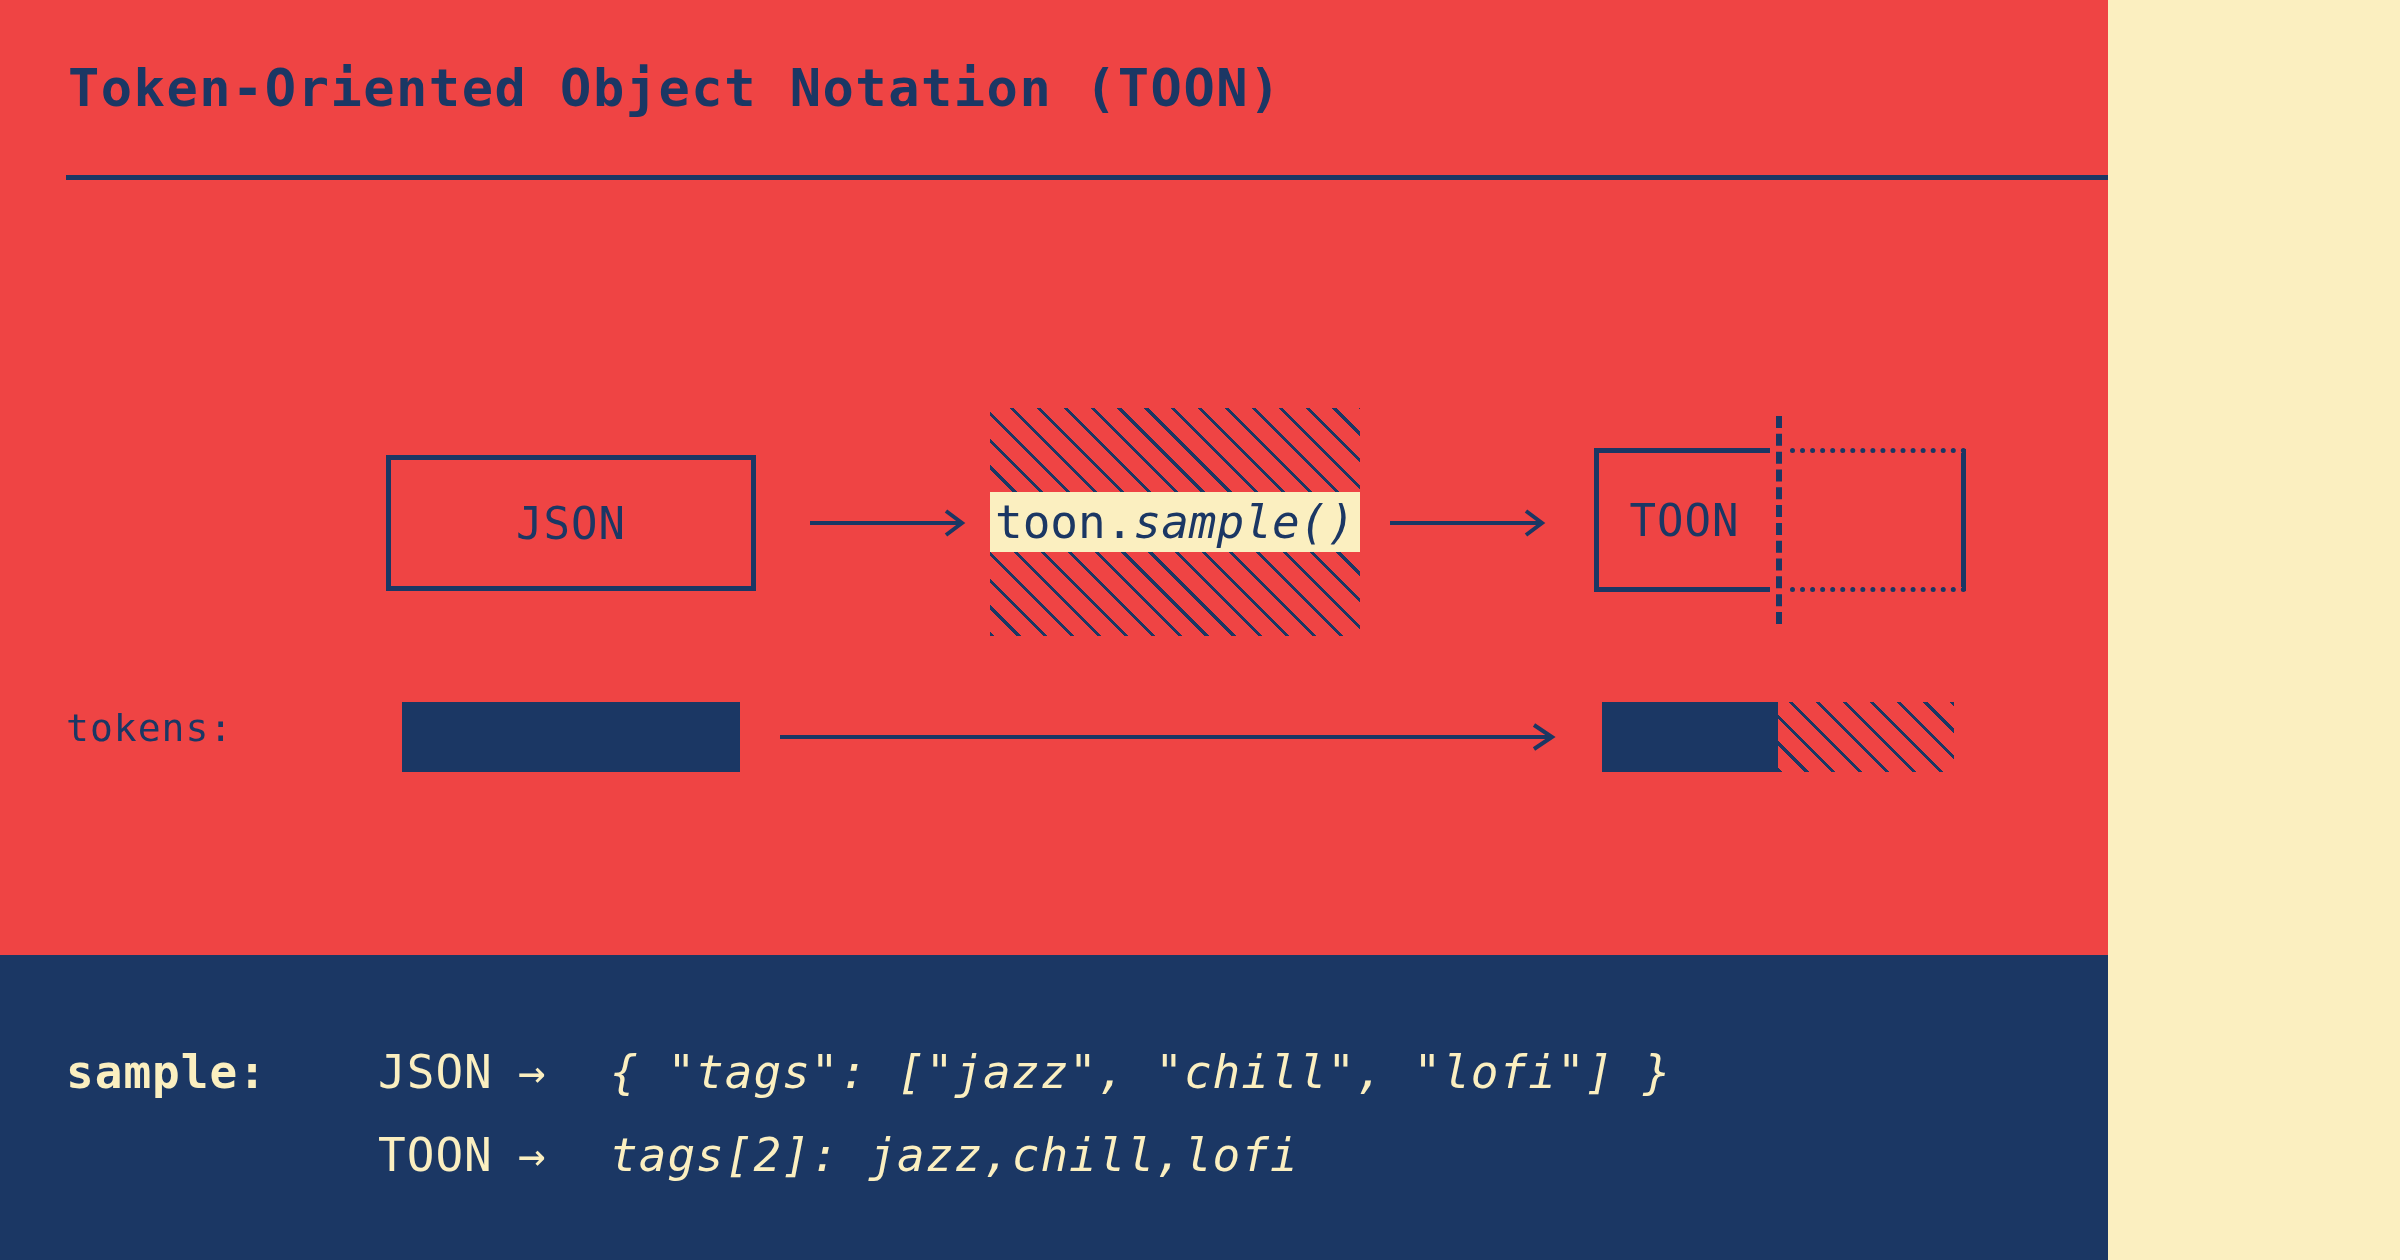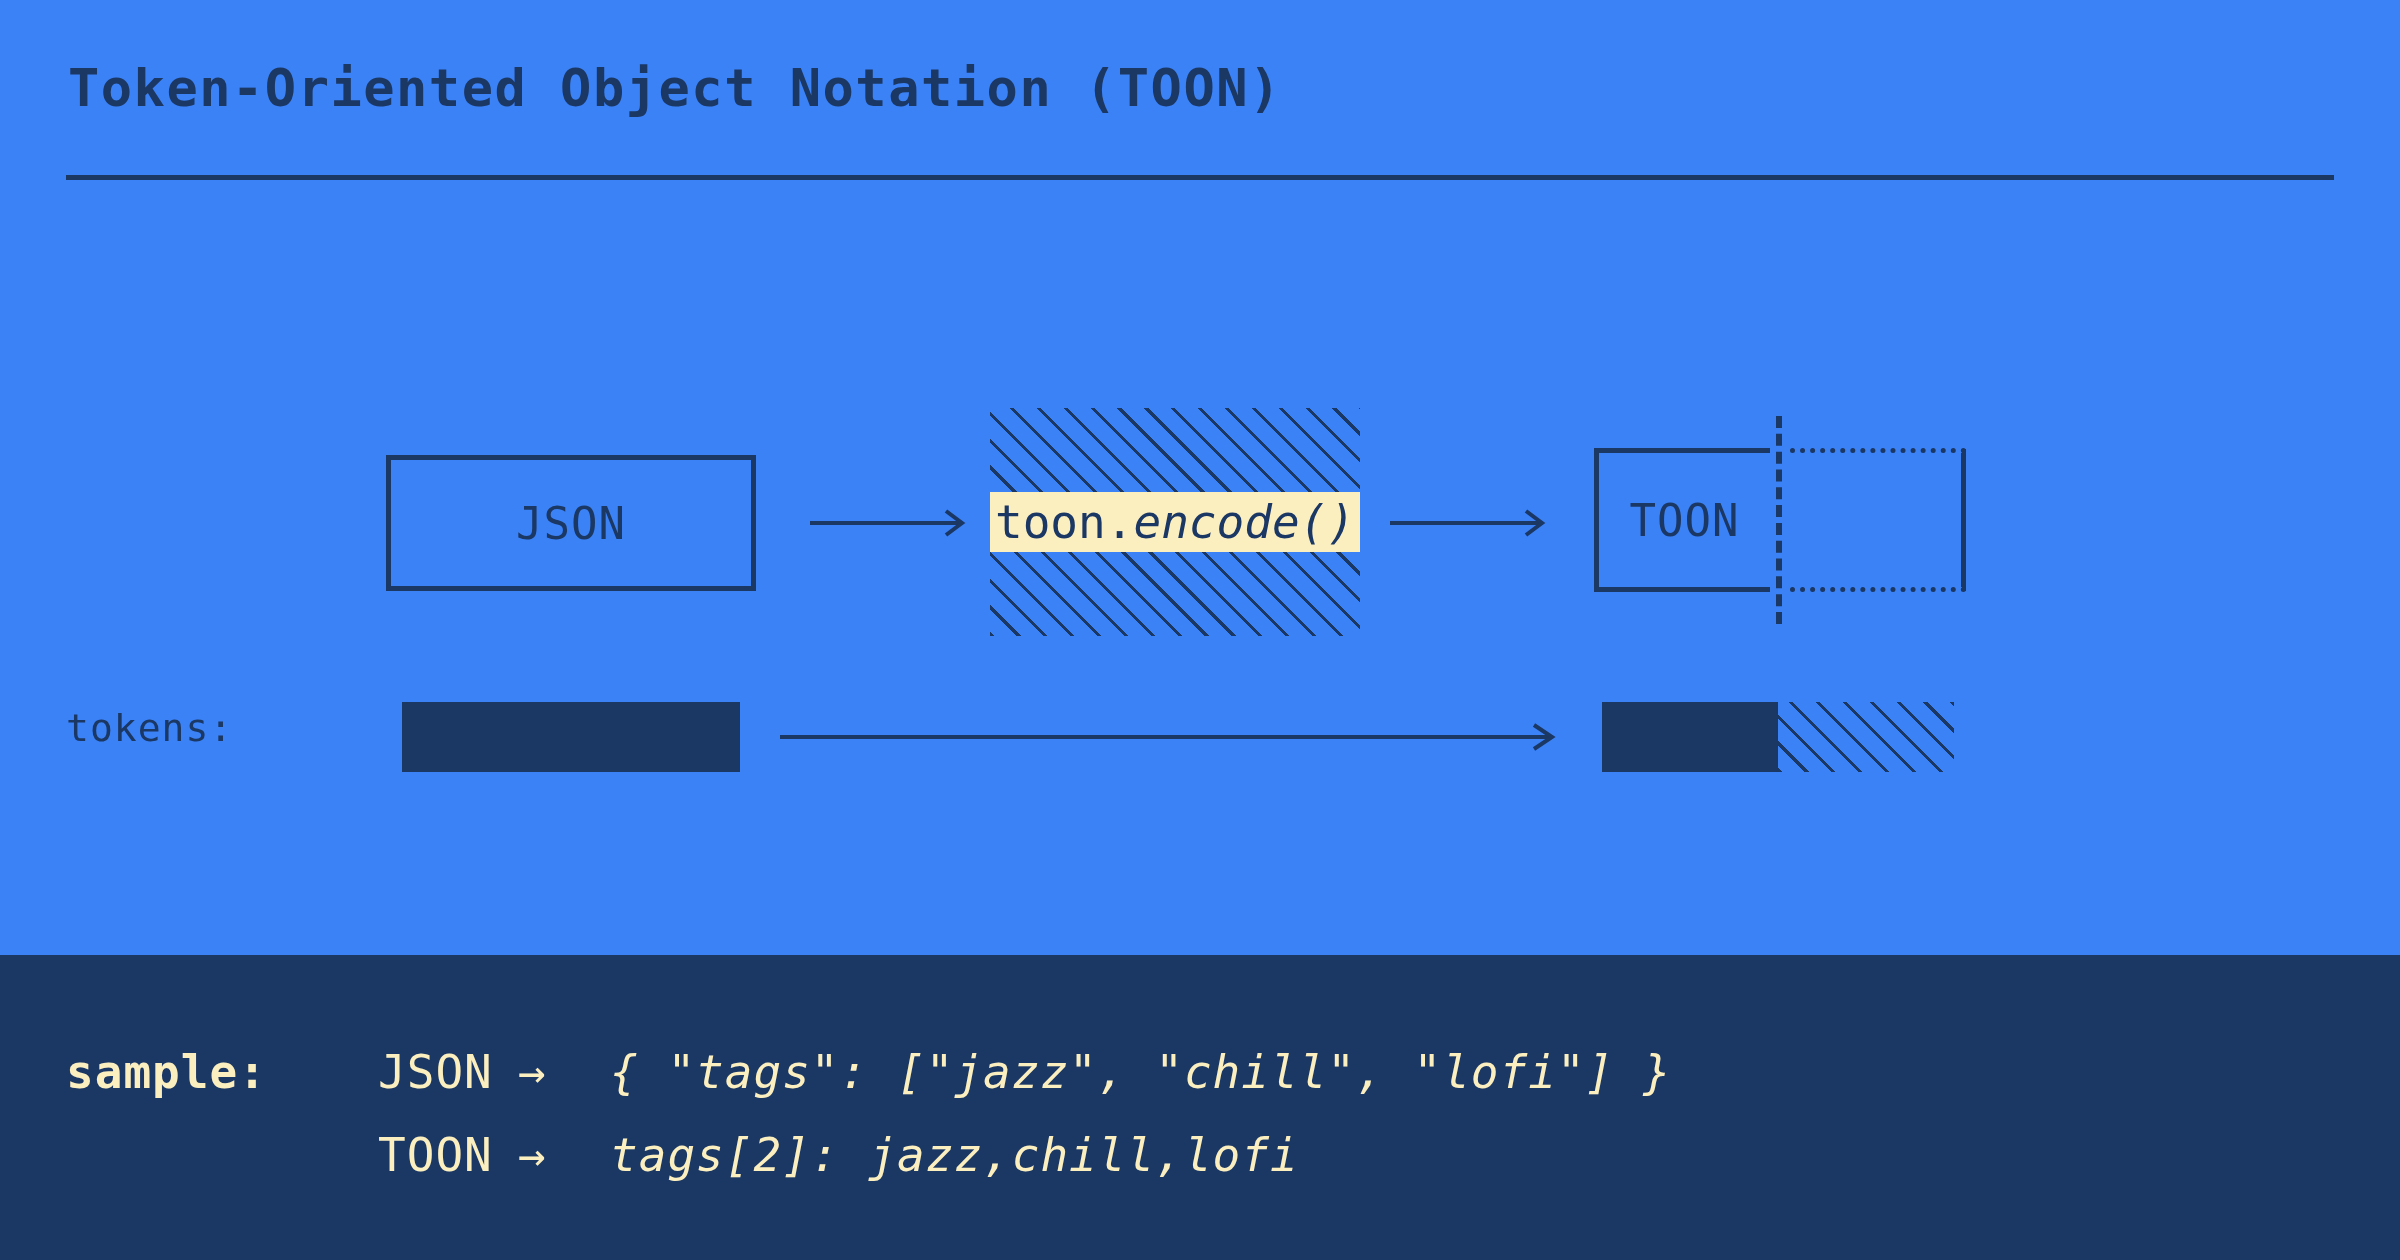--- a/index.html
+++ b/index.html
@@ -3,23 +3,23 @@
 <meta charset="utf-8">
 <title>Token-Oriented Object Notation (TOON)</title>
 <style>
   html, body {
     margin: 0;
     padding: 0;
     background: #FBEFC0;
   }
   #page {
     position: relative;
-    width: 2400px;
+    width: 2108px;
     height: 1260px;
-    background: #3b82f6;
+    background: #ef4444;
     overflow: hidden;
     font-family: "DejaVu Sans Mono", monospace;
     color: #1B3764;
   }
 
   
   #title {
     position: absolute;
     left: 68px;
     top: 58px;
@@ -242,21 +242,21 @@
   <svg class="flow-arrow" style="left:810px; top:503px; width:170px;" viewBox="0 0 170 40">
     <line x1="0" y1="20" x2="150" y2="20" stroke="#1B3764" stroke-width="4"></line>
     <polyline points="136,8 152,20 136,32" fill="none" stroke="#1B3764" stroke-width="4"></polyline>
   </svg>
 
   <div id="encode-block">
     <div class="hatch" id="hatch-top"></div>
     <div class="hatch" id="hatch-bot"></div>
     <div id="encode-label">
       <span>toon.</span>
-        <span class="ital">encode()</span>
+        <span class="ital">sample()</span>
     </div>
   </div>
 
   <svg class="flow-arrow" style="left:1390px; top:503px; width:170px;" viewBox="0 0 170 40">
     <line x1="0" y1="20" x2="150" y2="20" stroke="#1B3764" stroke-width="4"></line>
     <polyline points="136,8 152,20 136,32" fill="none" stroke="#1B3764" stroke-width="4"></polyline>
   </svg>
 
   <div id="toon-group">
     <div id="toon-solid">

